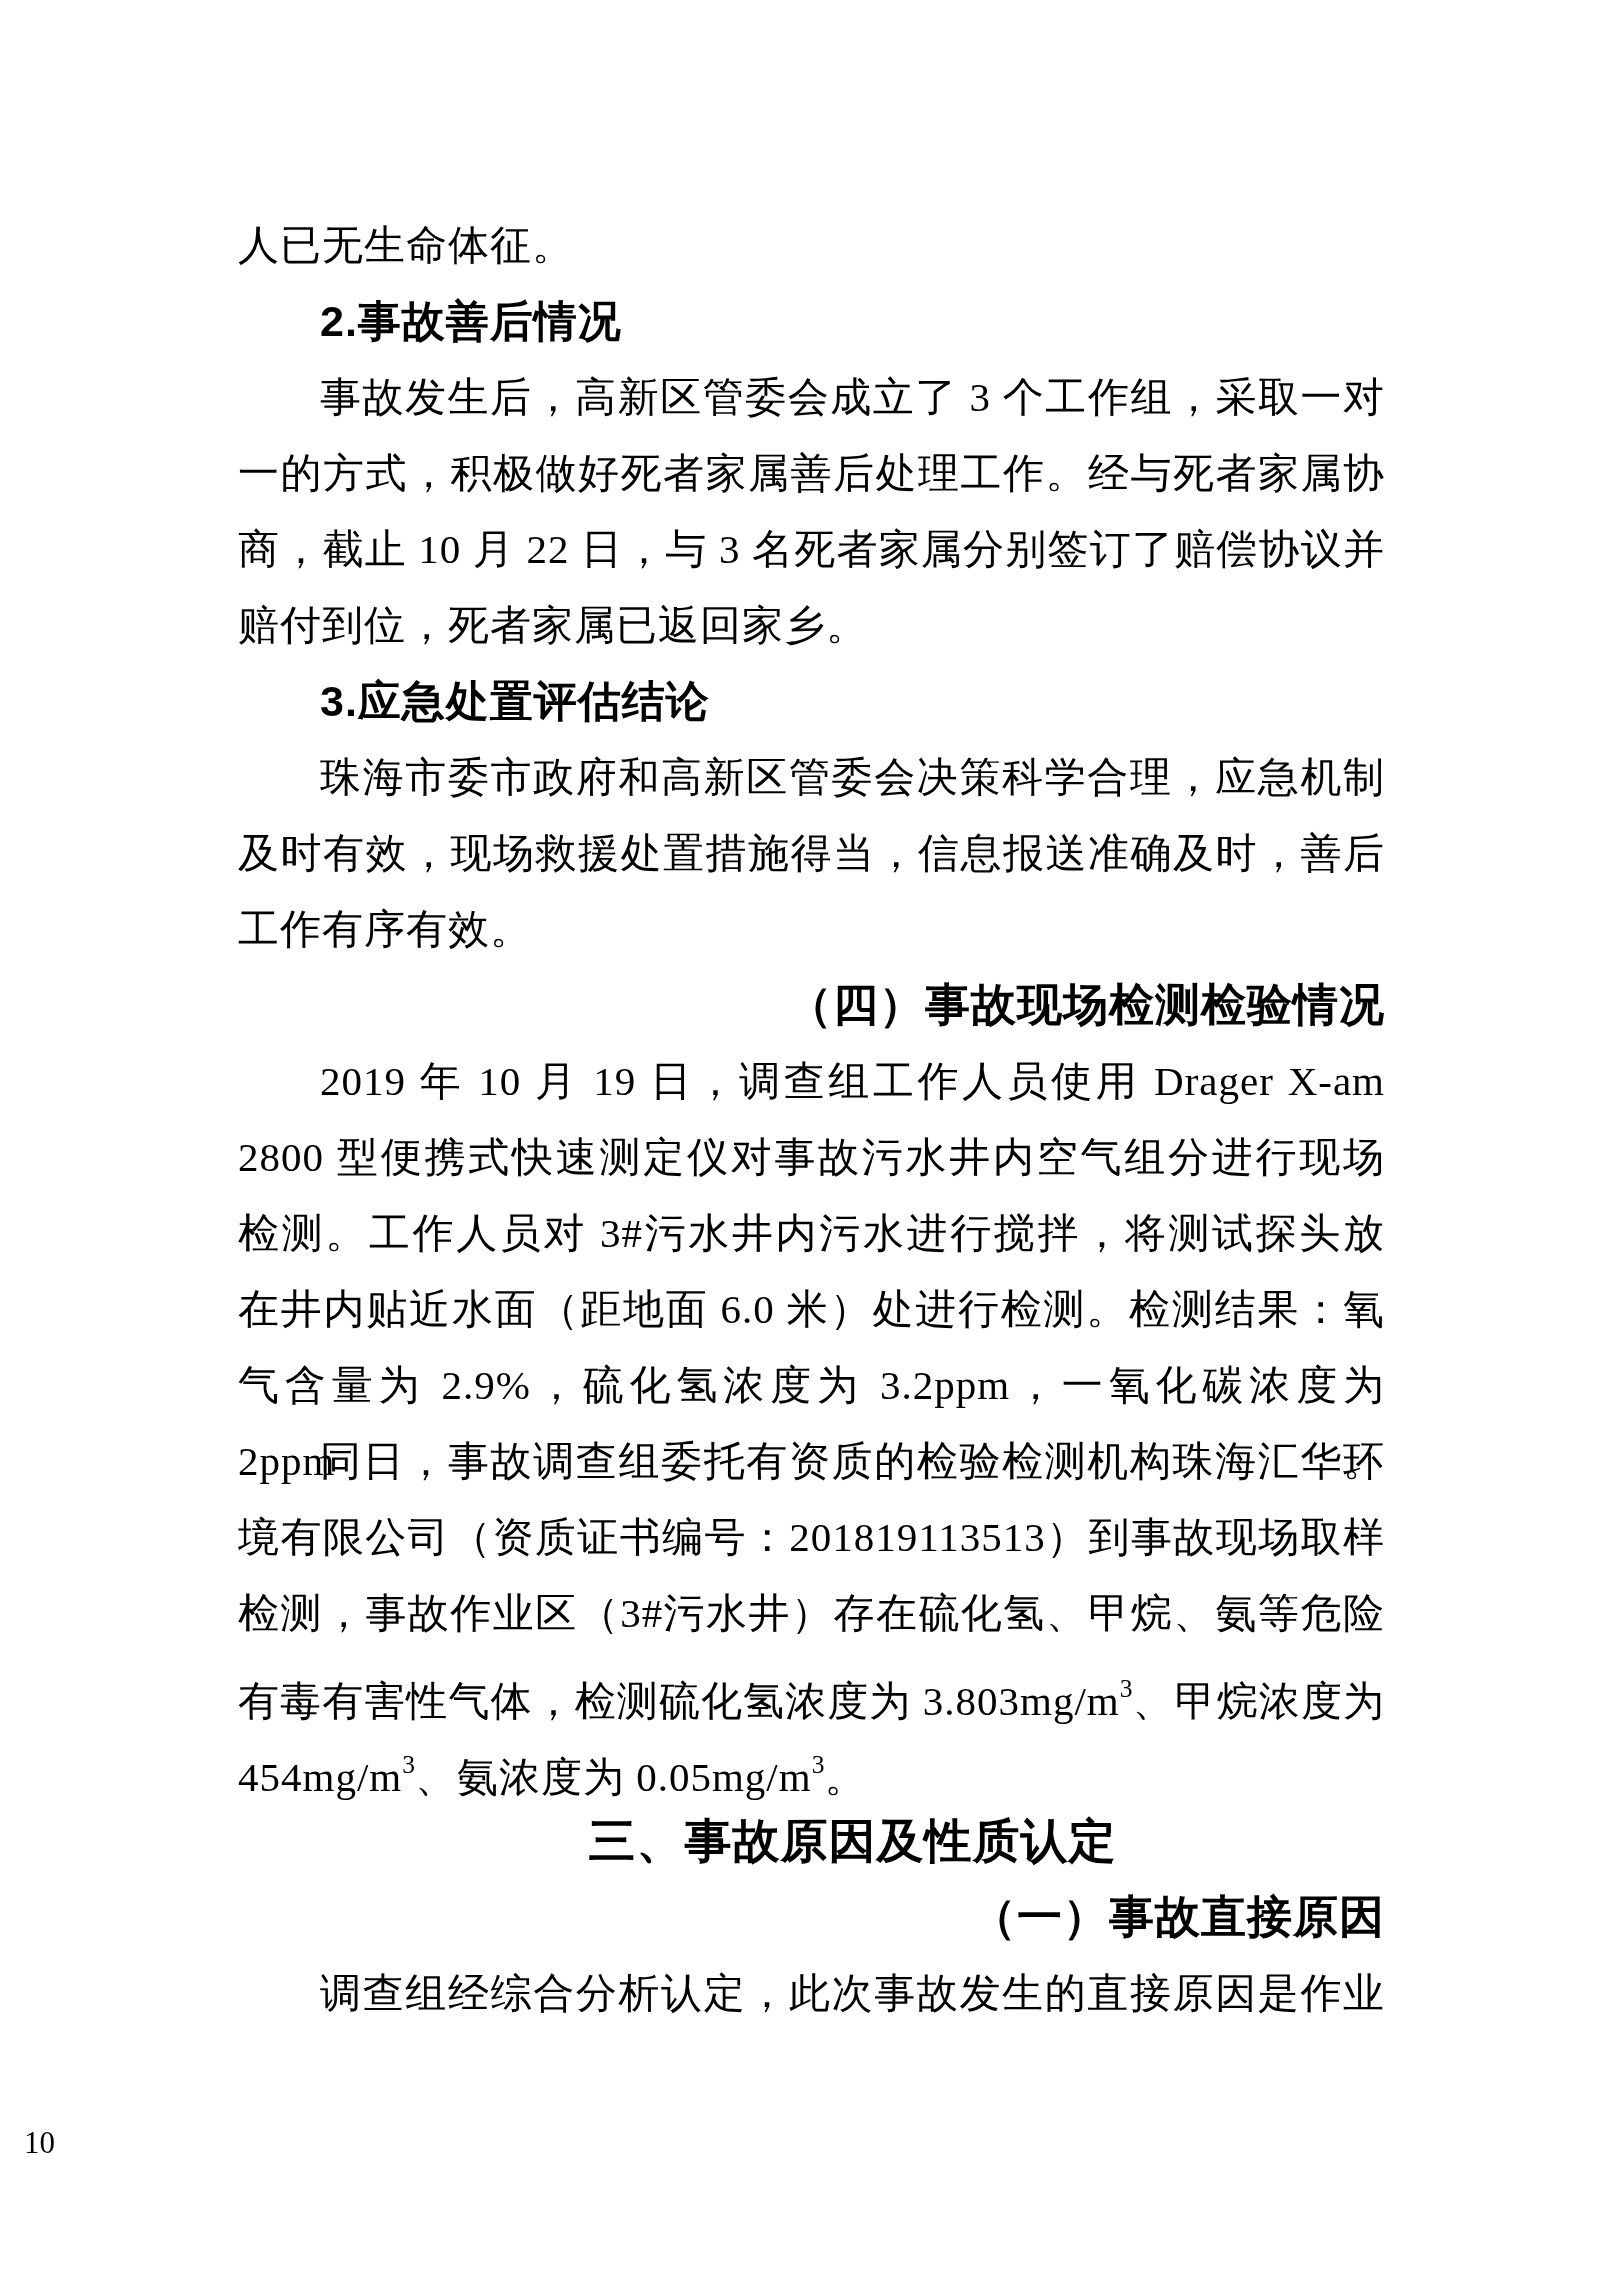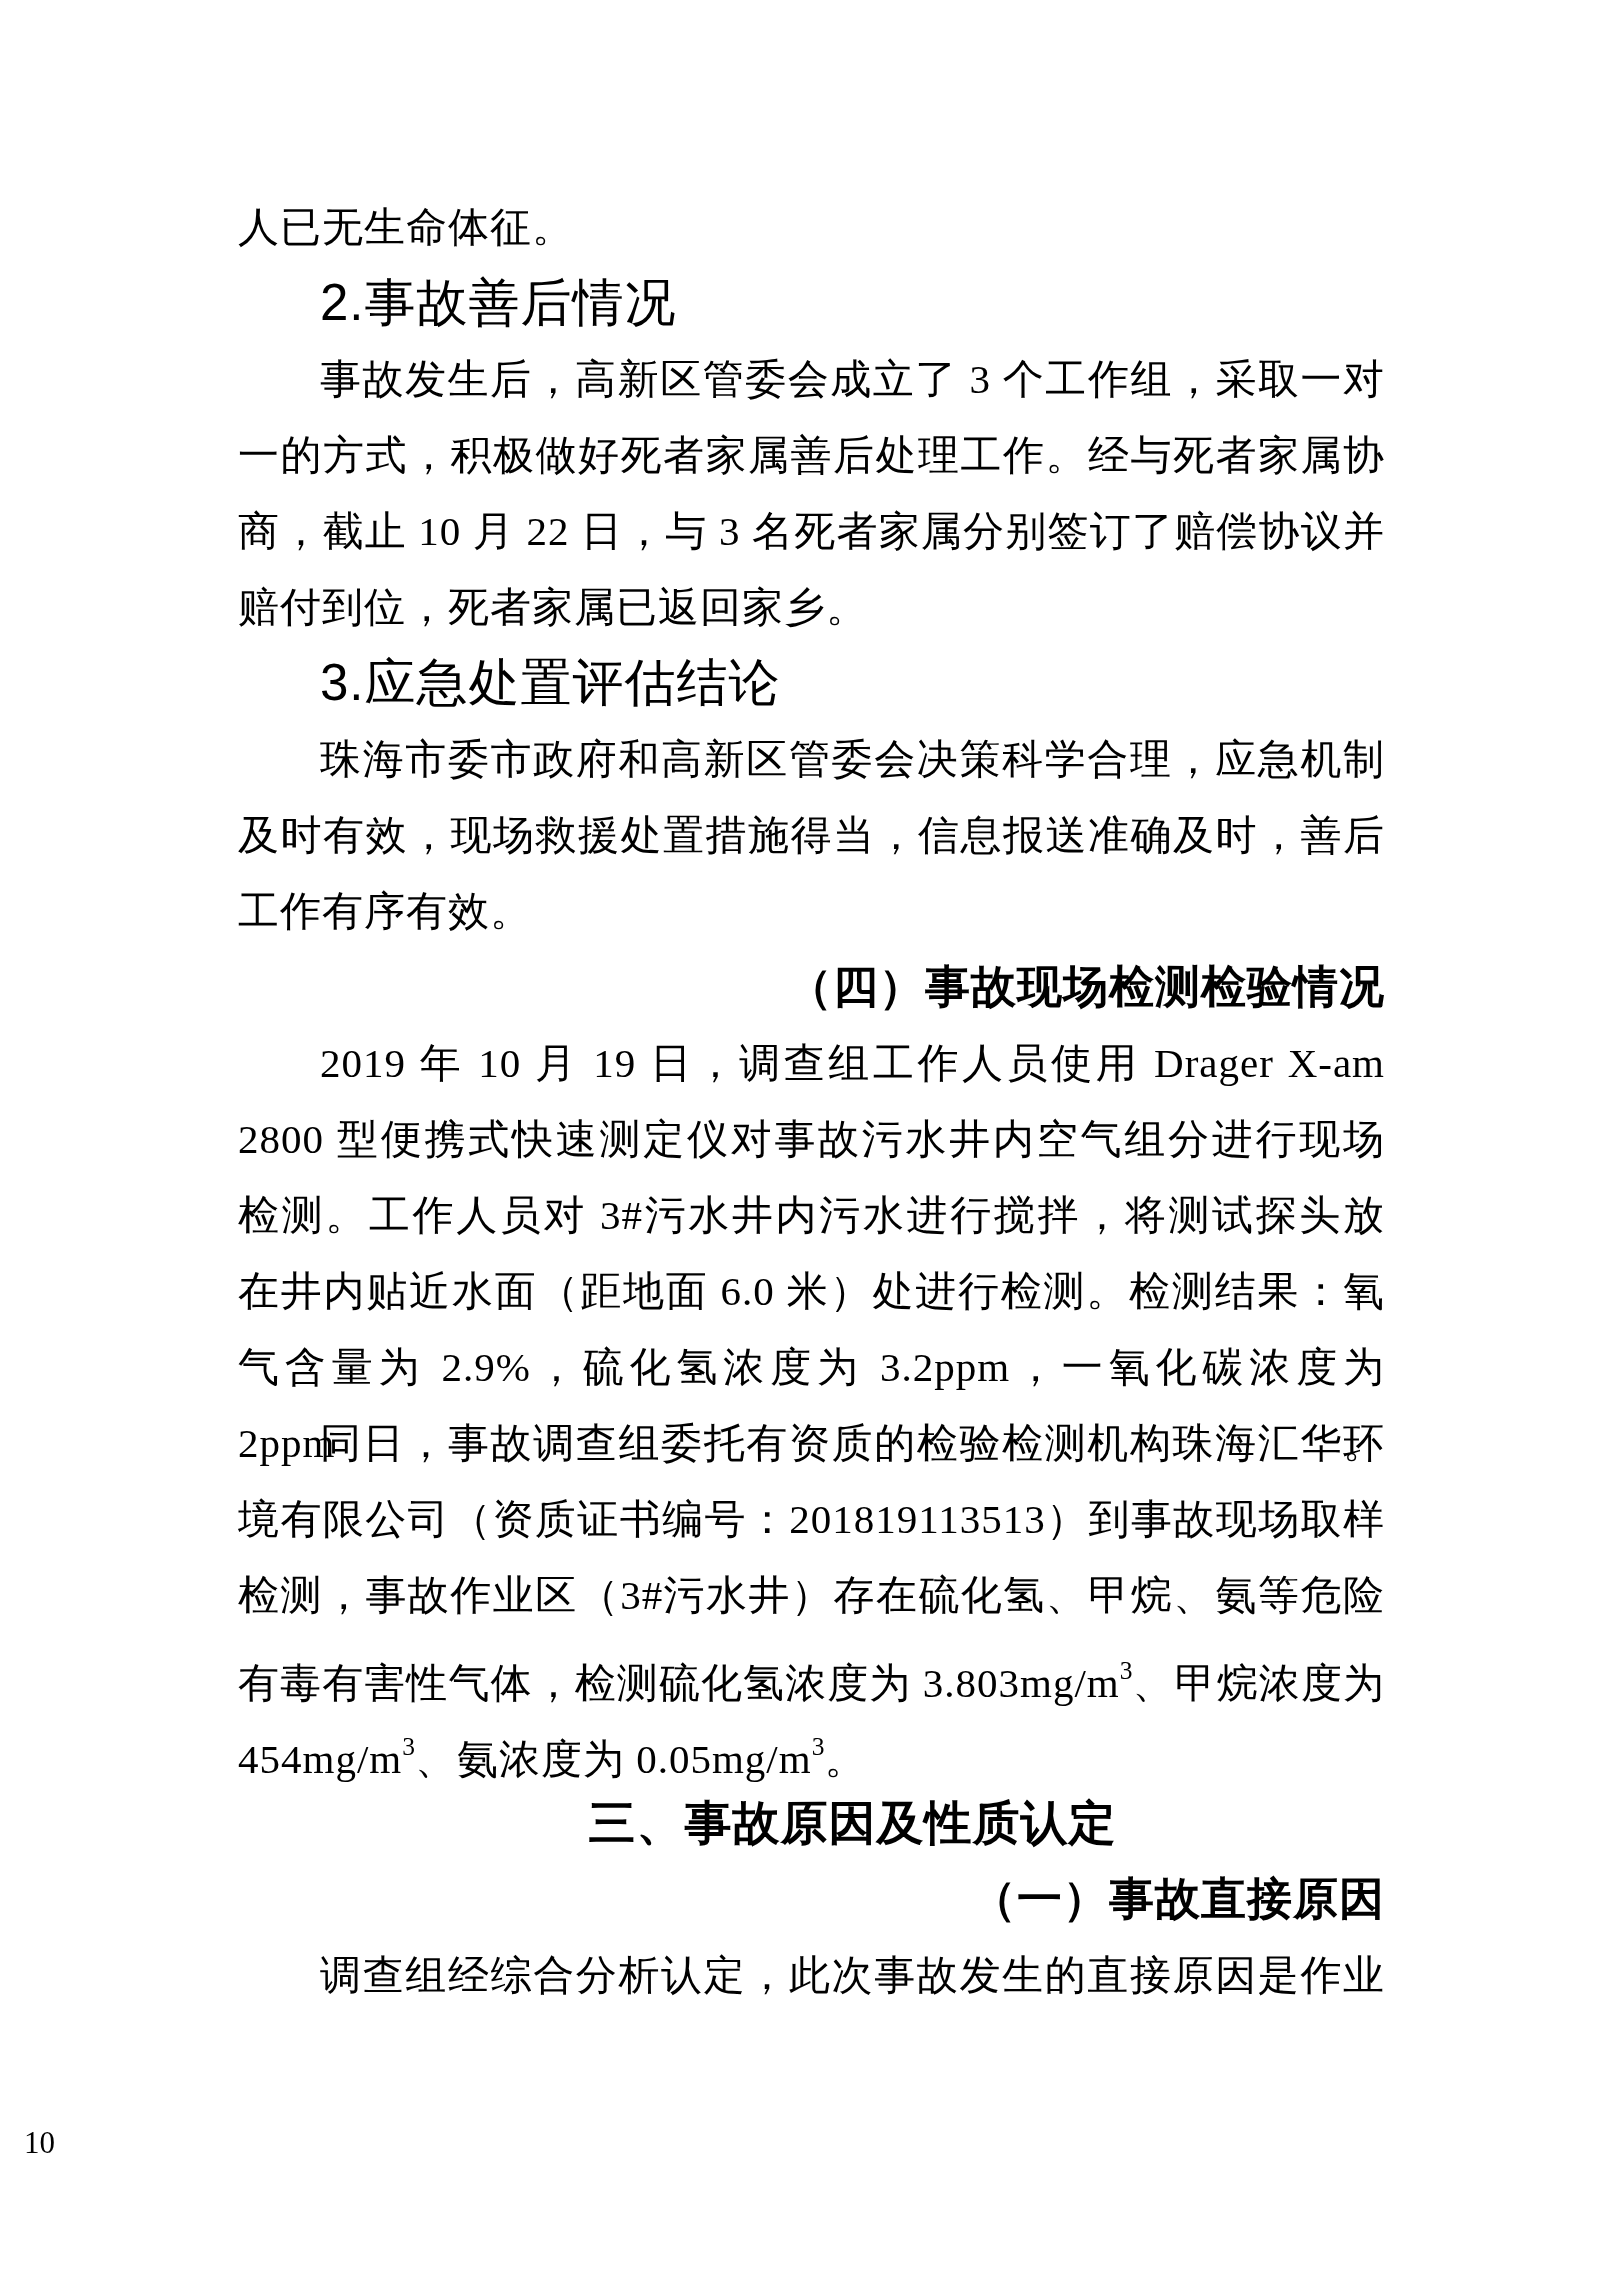--- a/index.html
+++ b/index.html
@@ -7,21 +7,21 @@
     position:relative;
     width:1621px;height:2293px;
     margin:0 auto;
     background:#ffffff;
     color:#000000;
     font-family:"Liberation Serif","DejaVu Serif",serif;
     overflow:hidden;
   }
   .content{
     position:absolute;
-    left:238px;top:189px;
+    left:238px;top:207px;
     width:1147px;
   }
   .line{
     height:76px;
     line-height:76px;
     font-size:41px;
     letter-spacing:1px;
     white-space:normal;
     overflow:visible;
   }
@@ -29,22 +29,22 @@
   .j{ text-align:justify; text-align-last:justify; }
   .h1{
     font-family:"Liberation Sans","DejaVu Sans",sans-serif;
     font-weight:700;
     font-size:47px;
     letter-spacing:1px;
     text-align:center;
   }
   .h2{
     font-family:"Liberation Sans","DejaVu Sans",sans-serif;
-    font-weight:400;
-    font-size:51px;
+    font-weight:700;
+    font-size:43px;
     letter-spacing:1px;
   }
   .h3{
     font-family:"Liberation Sans","DejaVu Sans",sans-serif;
     font-weight:700;
     font-size:45px;
     letter-spacing:1px;
     text-align:right;
   }
   .sup{

